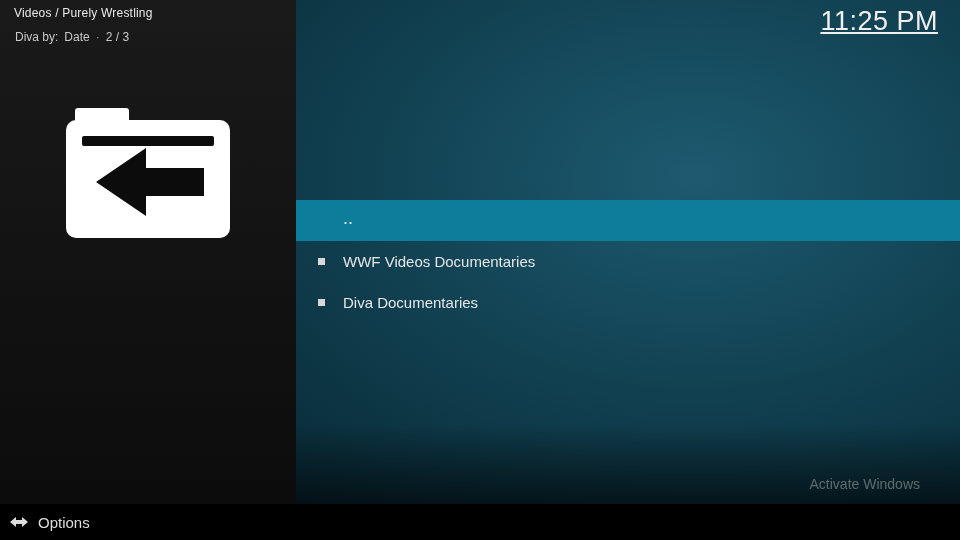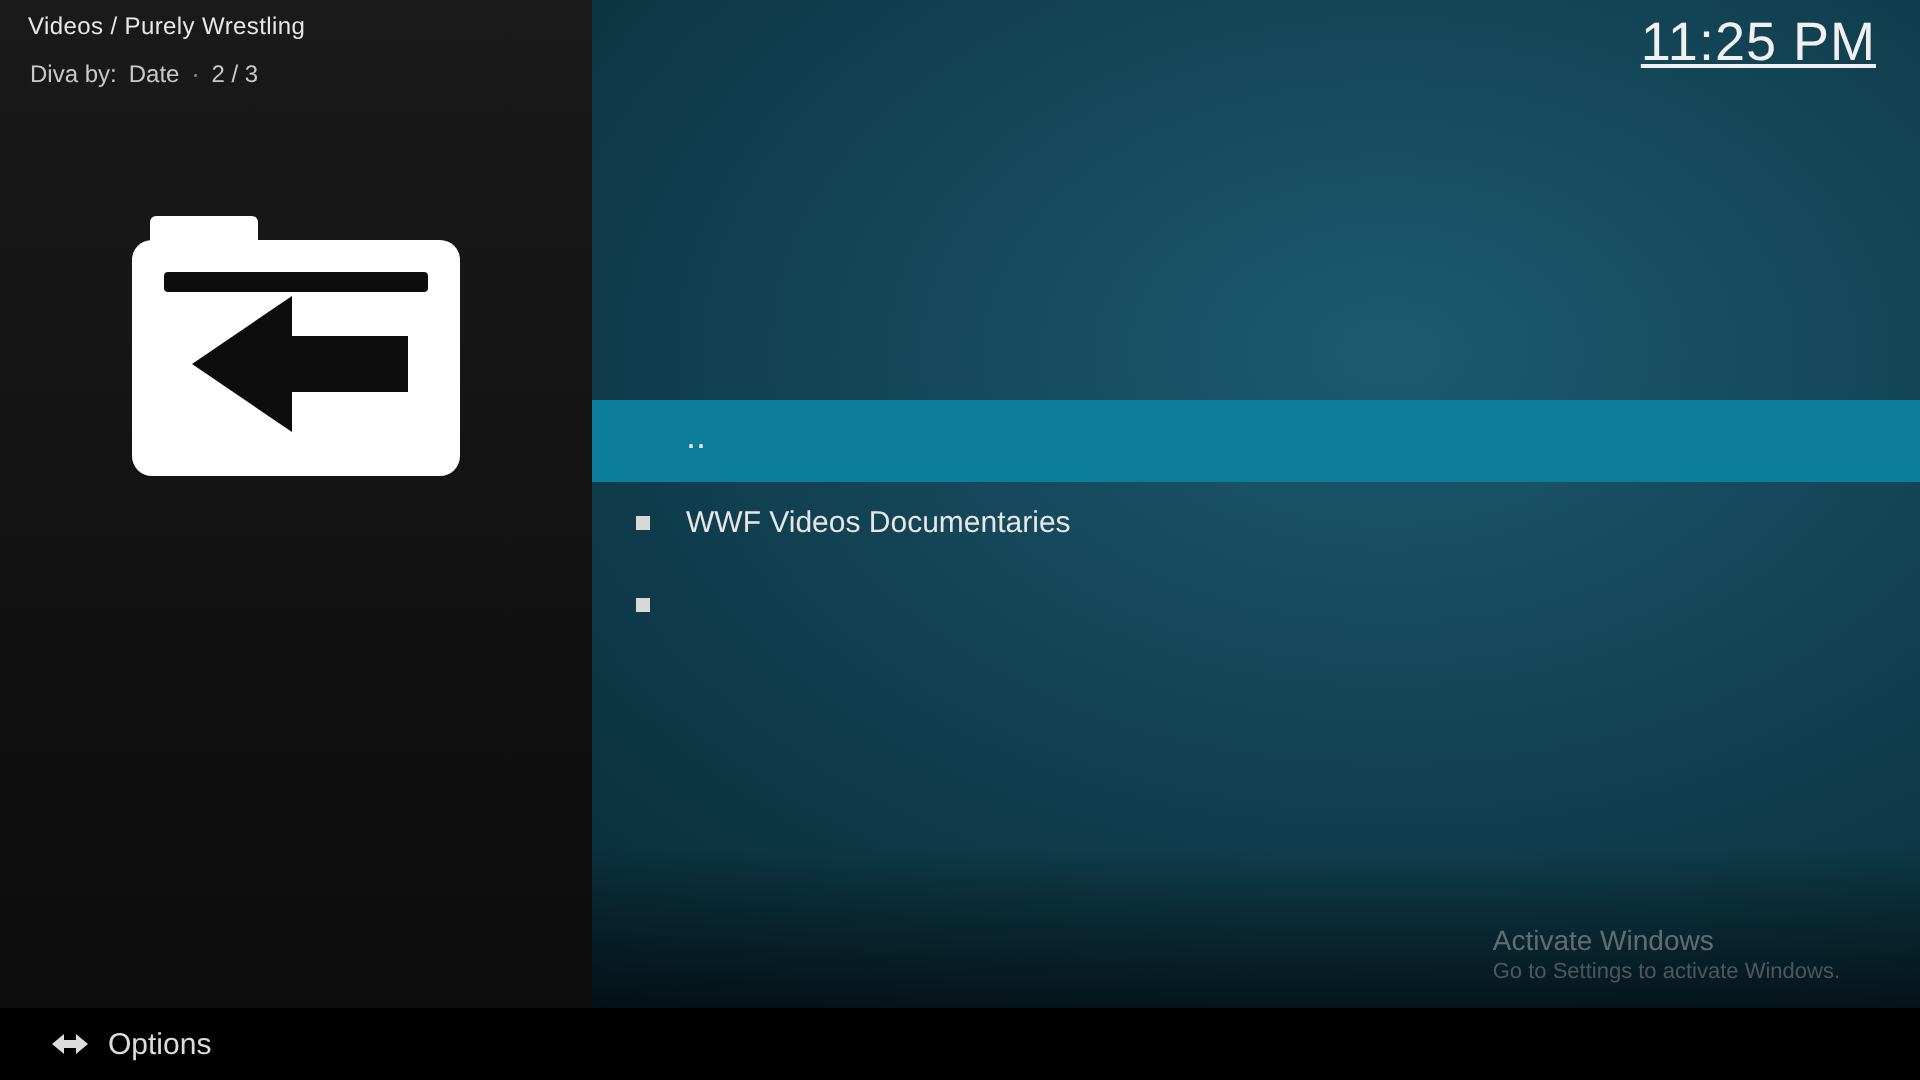--- a/index.html
+++ b/index.html
@@ -104,21 +104,21 @@
     }
     .footer {
       position: absolute;
       left: 0;
       right: 0;
       bottom: 0;
       height: 36px;
       background: #000;
       display: flex;
       align-items: center;
-      padding-left: 26px;
+      padding-left: 10px;
     }
     .options-btn {
       display: flex;
       align-items: center;
       gap: 10px;
       color: #ddd;
       font-size: 15px;
       cursor: pointer;
     }
     .watermark {
@@ -171,26 +171,26 @@
   <div class="list-item selected">
     <span class="bullet-space"></span>
     <span class="parent-dots">..</span>
   </div>
   <div class="list-item">
     <span class="bullet"></span>
     <span>WWF Videos Documentaries</span>
   </div>
   <div class="list-item">
     <span class="bullet"></span>
+    <span>Diva Documentaries</span>
   </div>
 </div>
 
 <div class="watermark">
   <div class="t1">Activate Windows</div>
-  <div class="t2">Go to Settings to activate Windows.</div>
 </div>
 
 <div class="footer">
   <div class="options-btn">
     <svg width="18" height="16" viewBox="0 0 18 16">
       <polygon points="0,8 6,3 6,6 9,6 9,10 6,10 6,13" fill="#ddd"></polygon>
       <polygon points="18,8 12,3 12,6 9,6 9,10 12,10 12,13" fill="#ddd"></polygon>
     </svg>
     <span>Options</span>
   </div>

